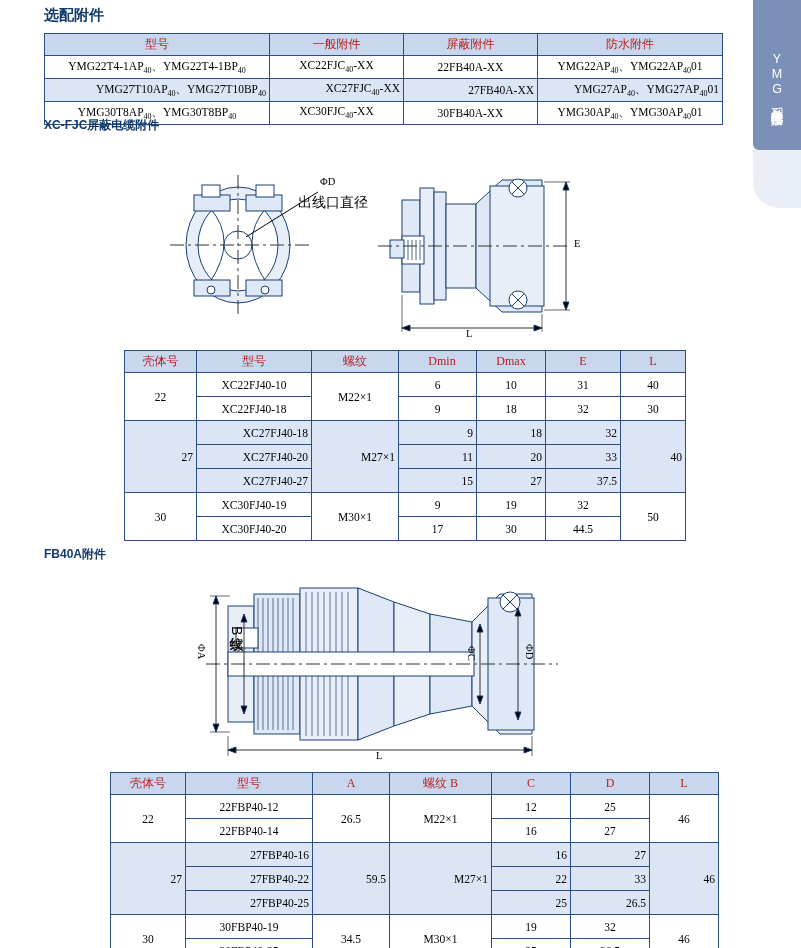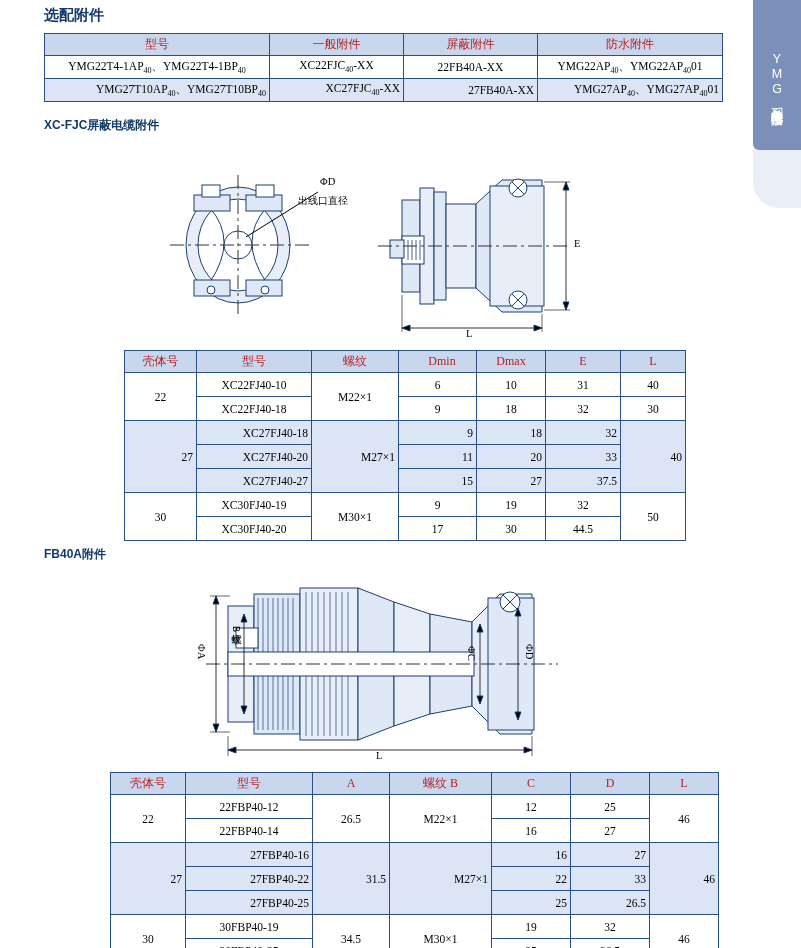--- a/index.html
+++ b/index.html
@@ -130,21 +130,21 @@
   #tbl-fb td { height: 19px; }
 
   .fig { position: absolute; }
   .lbl {
     position: absolute;
     font-size: 10.5px;
     font-family: "Liberation Serif", serif;
     color: #000;
     white-space: nowrap;
   }
-  .lbl-cn { font-family: Liberation Mono, monospace; font-size: 10px; }
+  .lbl-cn { font-family: Liberation Sans, sans-serif; font-size: 14px; }
   .vert {
     writing-mode: vertical-rl;
     text-orientation: mixed;
   }
 </style>
 </head>
 <body>
 
 <div class="page">
 
@@ -169,20 +169,26 @@
         <td>YMG22T4-1AP<span class="sub">40</span>、YMG22T4-1BP<span class="sub">40</span></td>
         <td>XC22FJC<span class="sub">40</span>-XX</td>
         <td>22FB40A-XX</td>
         <td>YMG22AP<span class="sub">40</span>、YMG22AP<span class="sub">40</span>01</td>
       </tr>
       <tr class="hl">
         <td>YMG27T10AP<span class="sub">40</span>、YMG27T10BP<span class="sub">40</span></td>
         <td>XC27FJC<span class="sub">40</span>-XX</td>
         <td>27FB40A-XX</td>
         <td>YMG27AP<span class="sub">40</span>、YMG27AP<span class="sub">40</span>01</td>
+      </tr>
+      <tr>
+        <td>YMG30T8AP<span class="sub">40</span>、YMG30T8BP<span class="sub">40</span></td>
+        <td>XC30FJC<span class="sub">40</span>-XX</td>
+        <td>30FB40A-XX</td>
+        <td>YMG30AP<span class="sub">40</span>、YMG30AP<span class="sub">40</span>01</td>
       </tr>
     </tbody>
   </table>
 
   <h3 class="sub-title" style="left:44px; top:117px;">XC-FJC屏蔽电缆附件</h3>
 
   <div class="fig" style="left:150px; top:140px; width:470px; height:200px;">
     <svg width="470" height="200" viewBox="0 0 470 200">
       <g stroke="#1b3f72" fill="none" stroke-width="1">
 
@@ -421,21 +427,21 @@
       </tr>
       <tr>
         <td>22FBP40-14</td>
         <td>16</td>
         <td>27</td>
       </tr>
 
       <tr class="hl">
         <td rowspan="3">27</td>
         <td>27FBP40-16</td>
-        <td rowspan="3">31.5</td>
+        <td rowspan="3">59.5</td>
         <td rowspan="3">M27×1</td>
         <td>16</td>
         <td>27</td>
         <td rowspan="3">46</td>
       </tr>
       <tr class="hl">
         <td>27FBP40-22</td>
         <td>22</td>
         <td>33</td>
       </tr>

